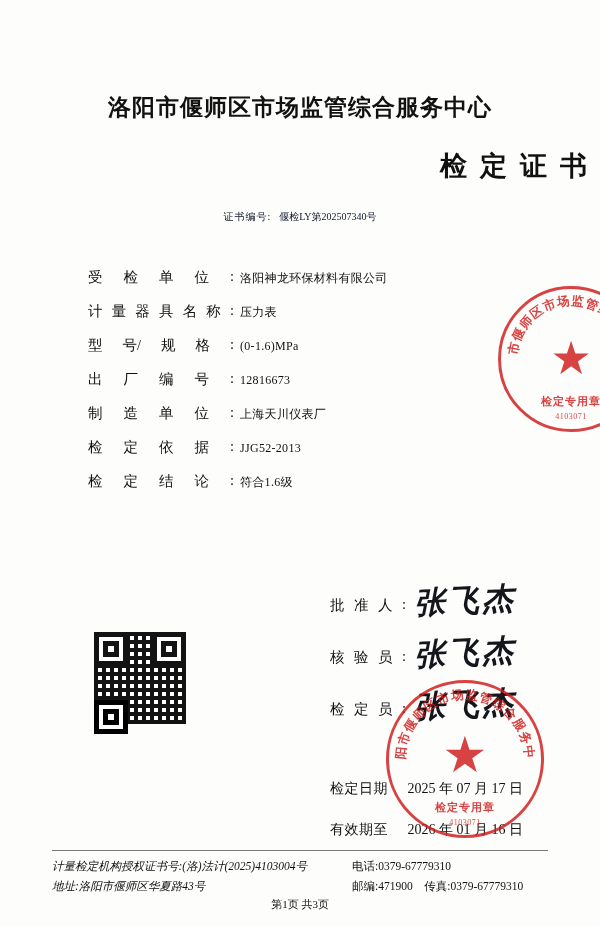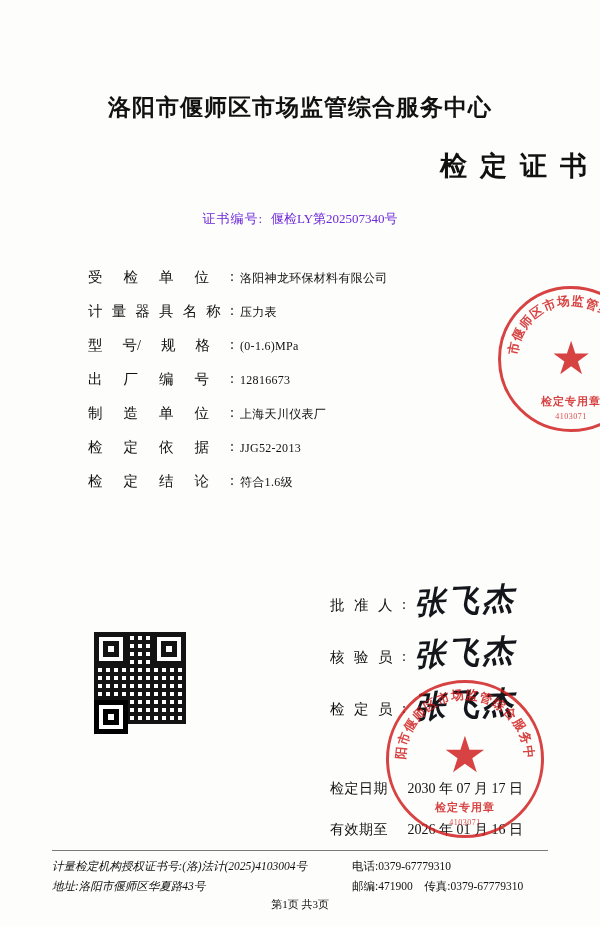--- a/index.html
+++ b/index.html
@@ -49,22 +49,22 @@
     font-family: "DejaVu Serif", "Liberation Serif", serif;
   }
 
   
   .cert-no-row {
     position: absolute;
     top: 210px;
     left: 0;
     width: 600px;
     text-align: center;
-    font-size: 13px;
-    color: #6d28d9;
+    font-size: 10px;
+    color: #0f172a;
   }
   .cert-no-row .label {
     letter-spacing: 1px;
   }
   .cert-no-row .value {
     margin-left: 8px;
     letter-spacing: 0px;
   }
 
   
@@ -388,21 +388,21 @@
           <span>定</span>
           <span>员</span>
           <span>:</span>
       </div>
       <div class="sig-name">张飞杰</div>
     </div>
   </div>
 
   <div class="date-row" id="date-issue">
     <span class="lbl">检定日期</span>
-    <span class="num">2030</span>
+    <span class="num">2025</span>
     <span>年</span>
     <span class="num">07</span>
     <span>月</span>
     <span class="num">17</span>
     <span>日</span>
   </div>
   <div class="date-row" id="date-valid">
     <span class="lbl">有效期至</span>
     <span class="num">2026</span>
     <span>年</span>

